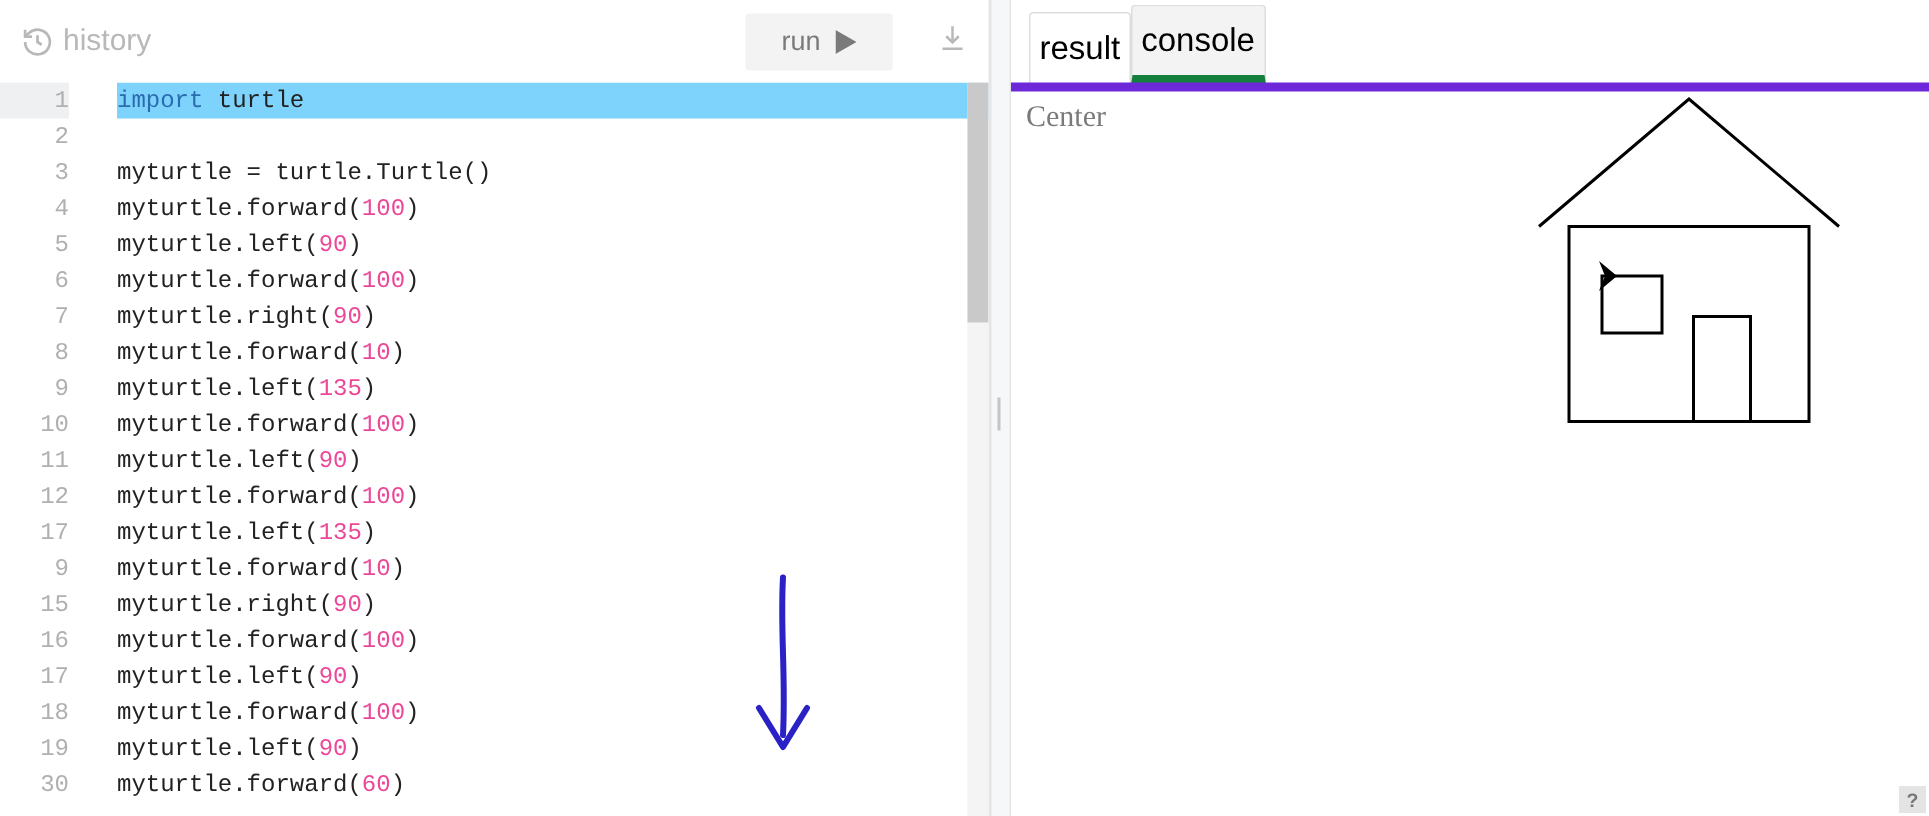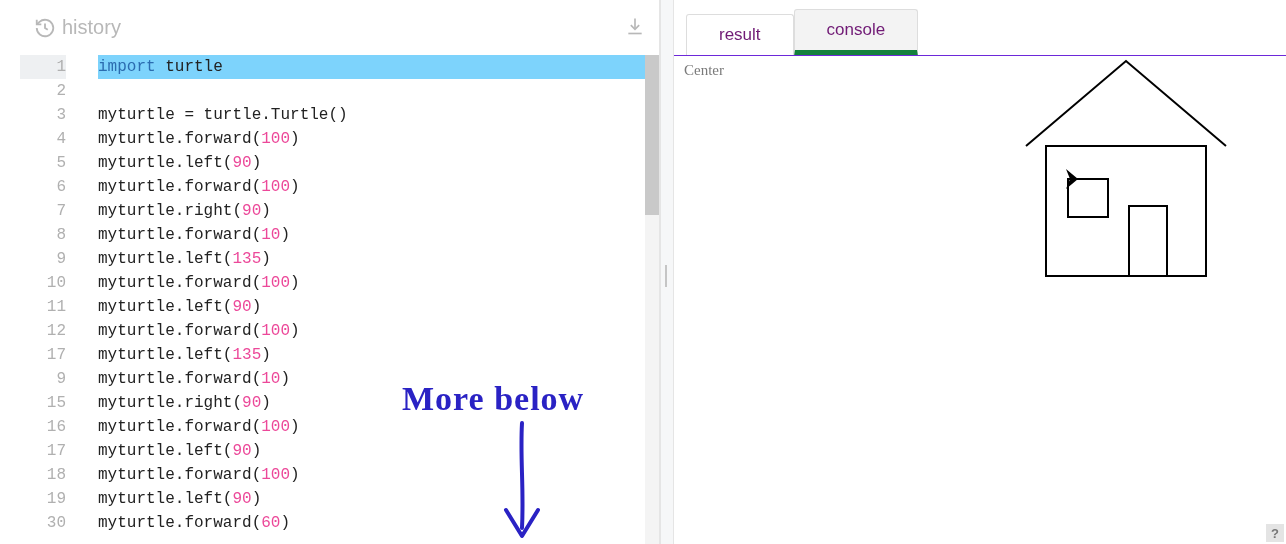--- a/index.html
+++ b/index.html
@@ -14,21 +14,20 @@
   .layout {
     display: flex;
     height: 100%;
   }
   .left-pane {
     width: 660px;
     border-right: 1px solid #e5e5e5;
     display: flex;
     flex-direction: column;
     position: relative;
-    padding-left: 20px;
   }
   .toolbar {
     height: 55px;
     display: flex;
     align-items: center;
     padding: 0 14px;
     gap: 10px;
   }
   .history {
     display: flex;
@@ -125,41 +124,41 @@
   }
   .tabs {
     height: 55px;
     display: flex;
     align-items: flex-end;
     padding: 0 12px;
     gap: 0;
     background: #fff;
   }
   .tab {
-    padding: 10px 32px;
-    font-size: 17px;
-    color: #701a75;
+    padding: 10px 6px;
+    font-size: 22px;
+    color: #000000;
     border: 1px solid #ddd;
     border-bottom: 1px solid #fff;
     background: #fff;
     margin-bottom: -1px;
     border-radius: 3px 3px 0 0;
     font-weight: 300;
   }
   .tab.inactive {
     background: #f3f3f3;
     border-bottom: 6px solid #15803d;
   }
   .output {
     flex: 1;
-    border-top: 1px solid #6d28d9;
+    border-top: 6px solid #6d28d9;
     padding: 6px 10px;
     font-family: "Comic Sans MS","Segoe Script",cursive;
     color: #7a7a7a;
-    font-size: 15px;
+    font-size: 20px;
     position: relative;
   }
   .canvas {
     position: absolute;
     right: 20px;
     top: 0;
   }
   .annot {
     position: absolute;
     left: 402px;
@@ -195,20 +194,26 @@
   <div class="left-pane">
     <div class="toolbar">
       <div class="history">
         <svg width="22" height="22" viewBox="0 0 24 24" fill="none" stroke="#b8b8b8" stroke-width="2">
             <path d="M3 12a9 9 0 1 0 3-6.7L3 8"></path>
             <polyline points="3 3 3 8 8 8"></polyline>
             <polyline points="12 7 12 12 15 14"></polyline>
           </svg>
         <span>history</span>
       </div>
+      <button class="btn">
+        <span>run</span>
+        <svg width="14" height="16" viewBox="0 0 14 16" fill="#7a7a7a">
+            <polygon points="0,0 14,8 0,16"></polygon>
+          </svg>
+      </button>
       <div class="dl">
         <svg width="20" height="20" viewBox="0 0 24 24" fill="none" stroke="#b8b8b8" stroke-width="2">
             <path d="M12 3v12"></path>
             <path d="M7 11l5 5 5-5"></path>
             <path d="M4 21h16"></path>
           </svg>
       </div>
     </div>
 
     <div class="editor">
@@ -266,20 +271,19 @@
 
             <polygon points="80,113 92,123 80,133 84,123" fill="#000" stroke="none"></polygon>
           </g>
         </svg>
       </div>
     </div>
   </div>
 </div>
 
 <div class="annot">
-  <div class="annot-text">More  below</div>
   <svg width="80" height="130" viewBox="0 0 80 130" style="display:block;margin-left:80px;">
     <path d="M40 5 C 38 40, 42 70, 40 110" stroke="#2a22c4" stroke-width="4" fill="none" stroke-linecap="round"></path>
     <path d="M24 92 L40 118 L56 92" stroke="#2a22c4" stroke-width="4" fill="none" stroke-linecap="round" stroke-linejoin="round"></path>
   </svg>
 </div>
 
 <div class="help">?</div>
 
 </body></html>

